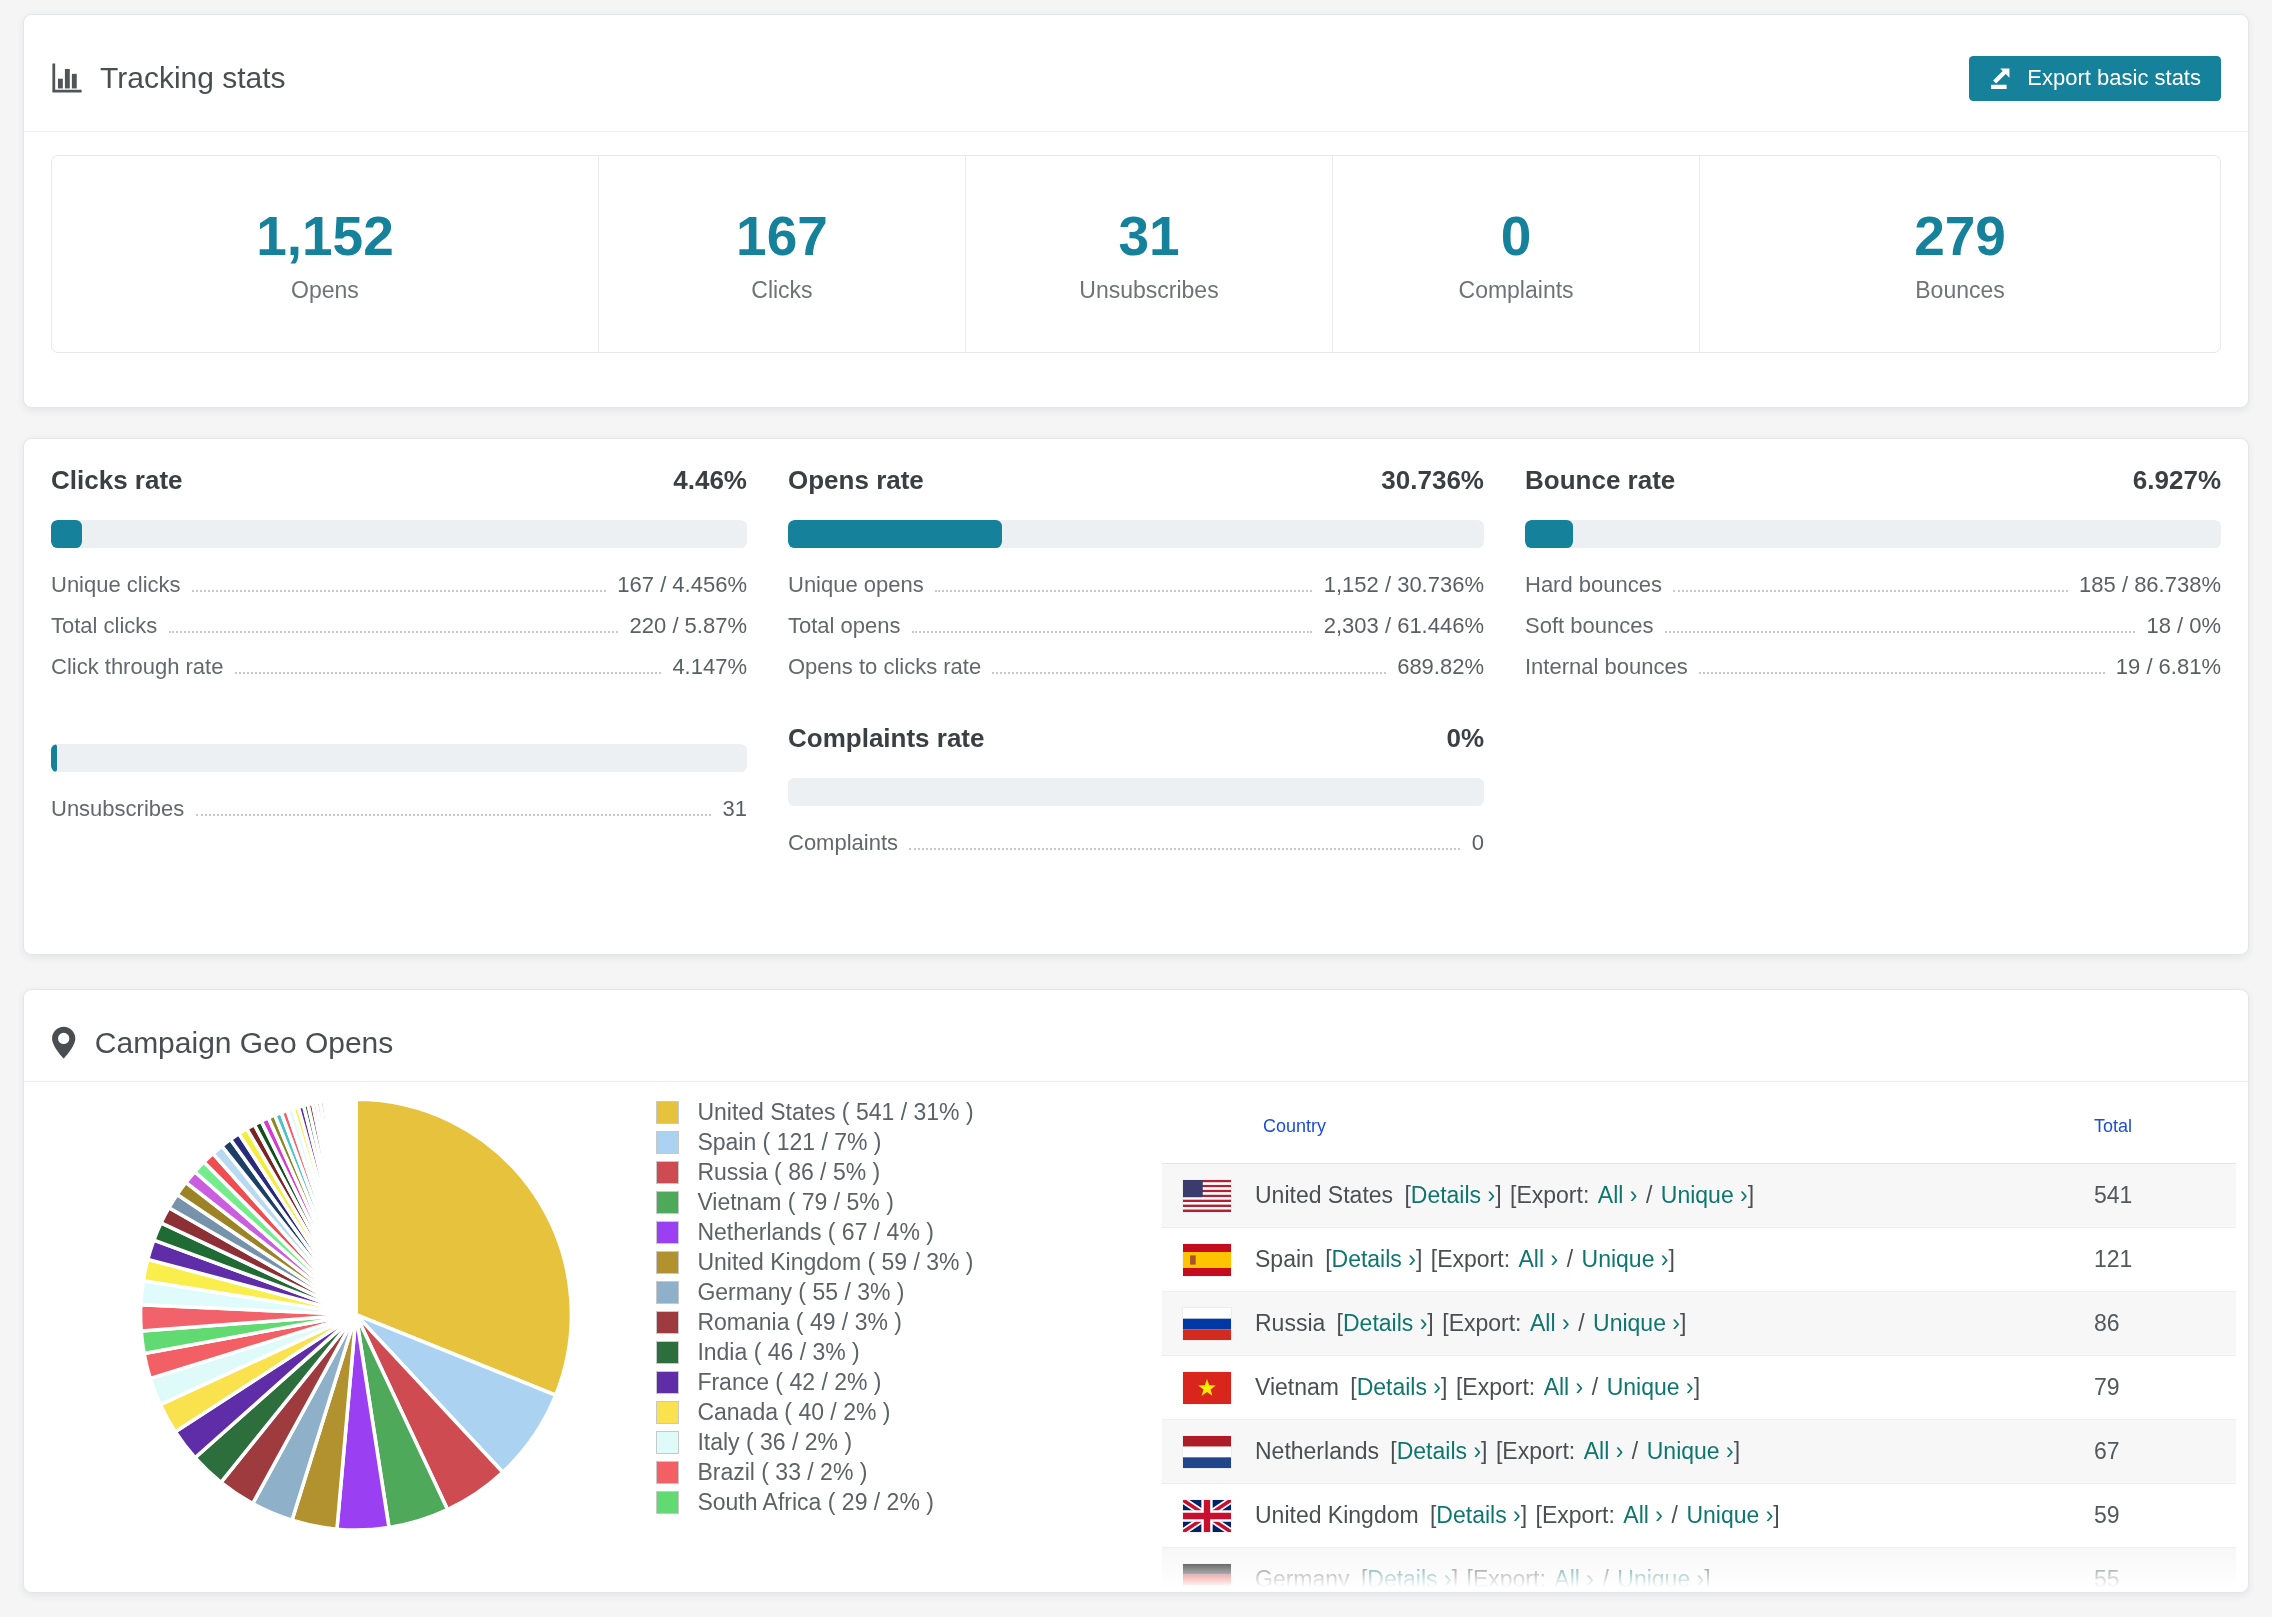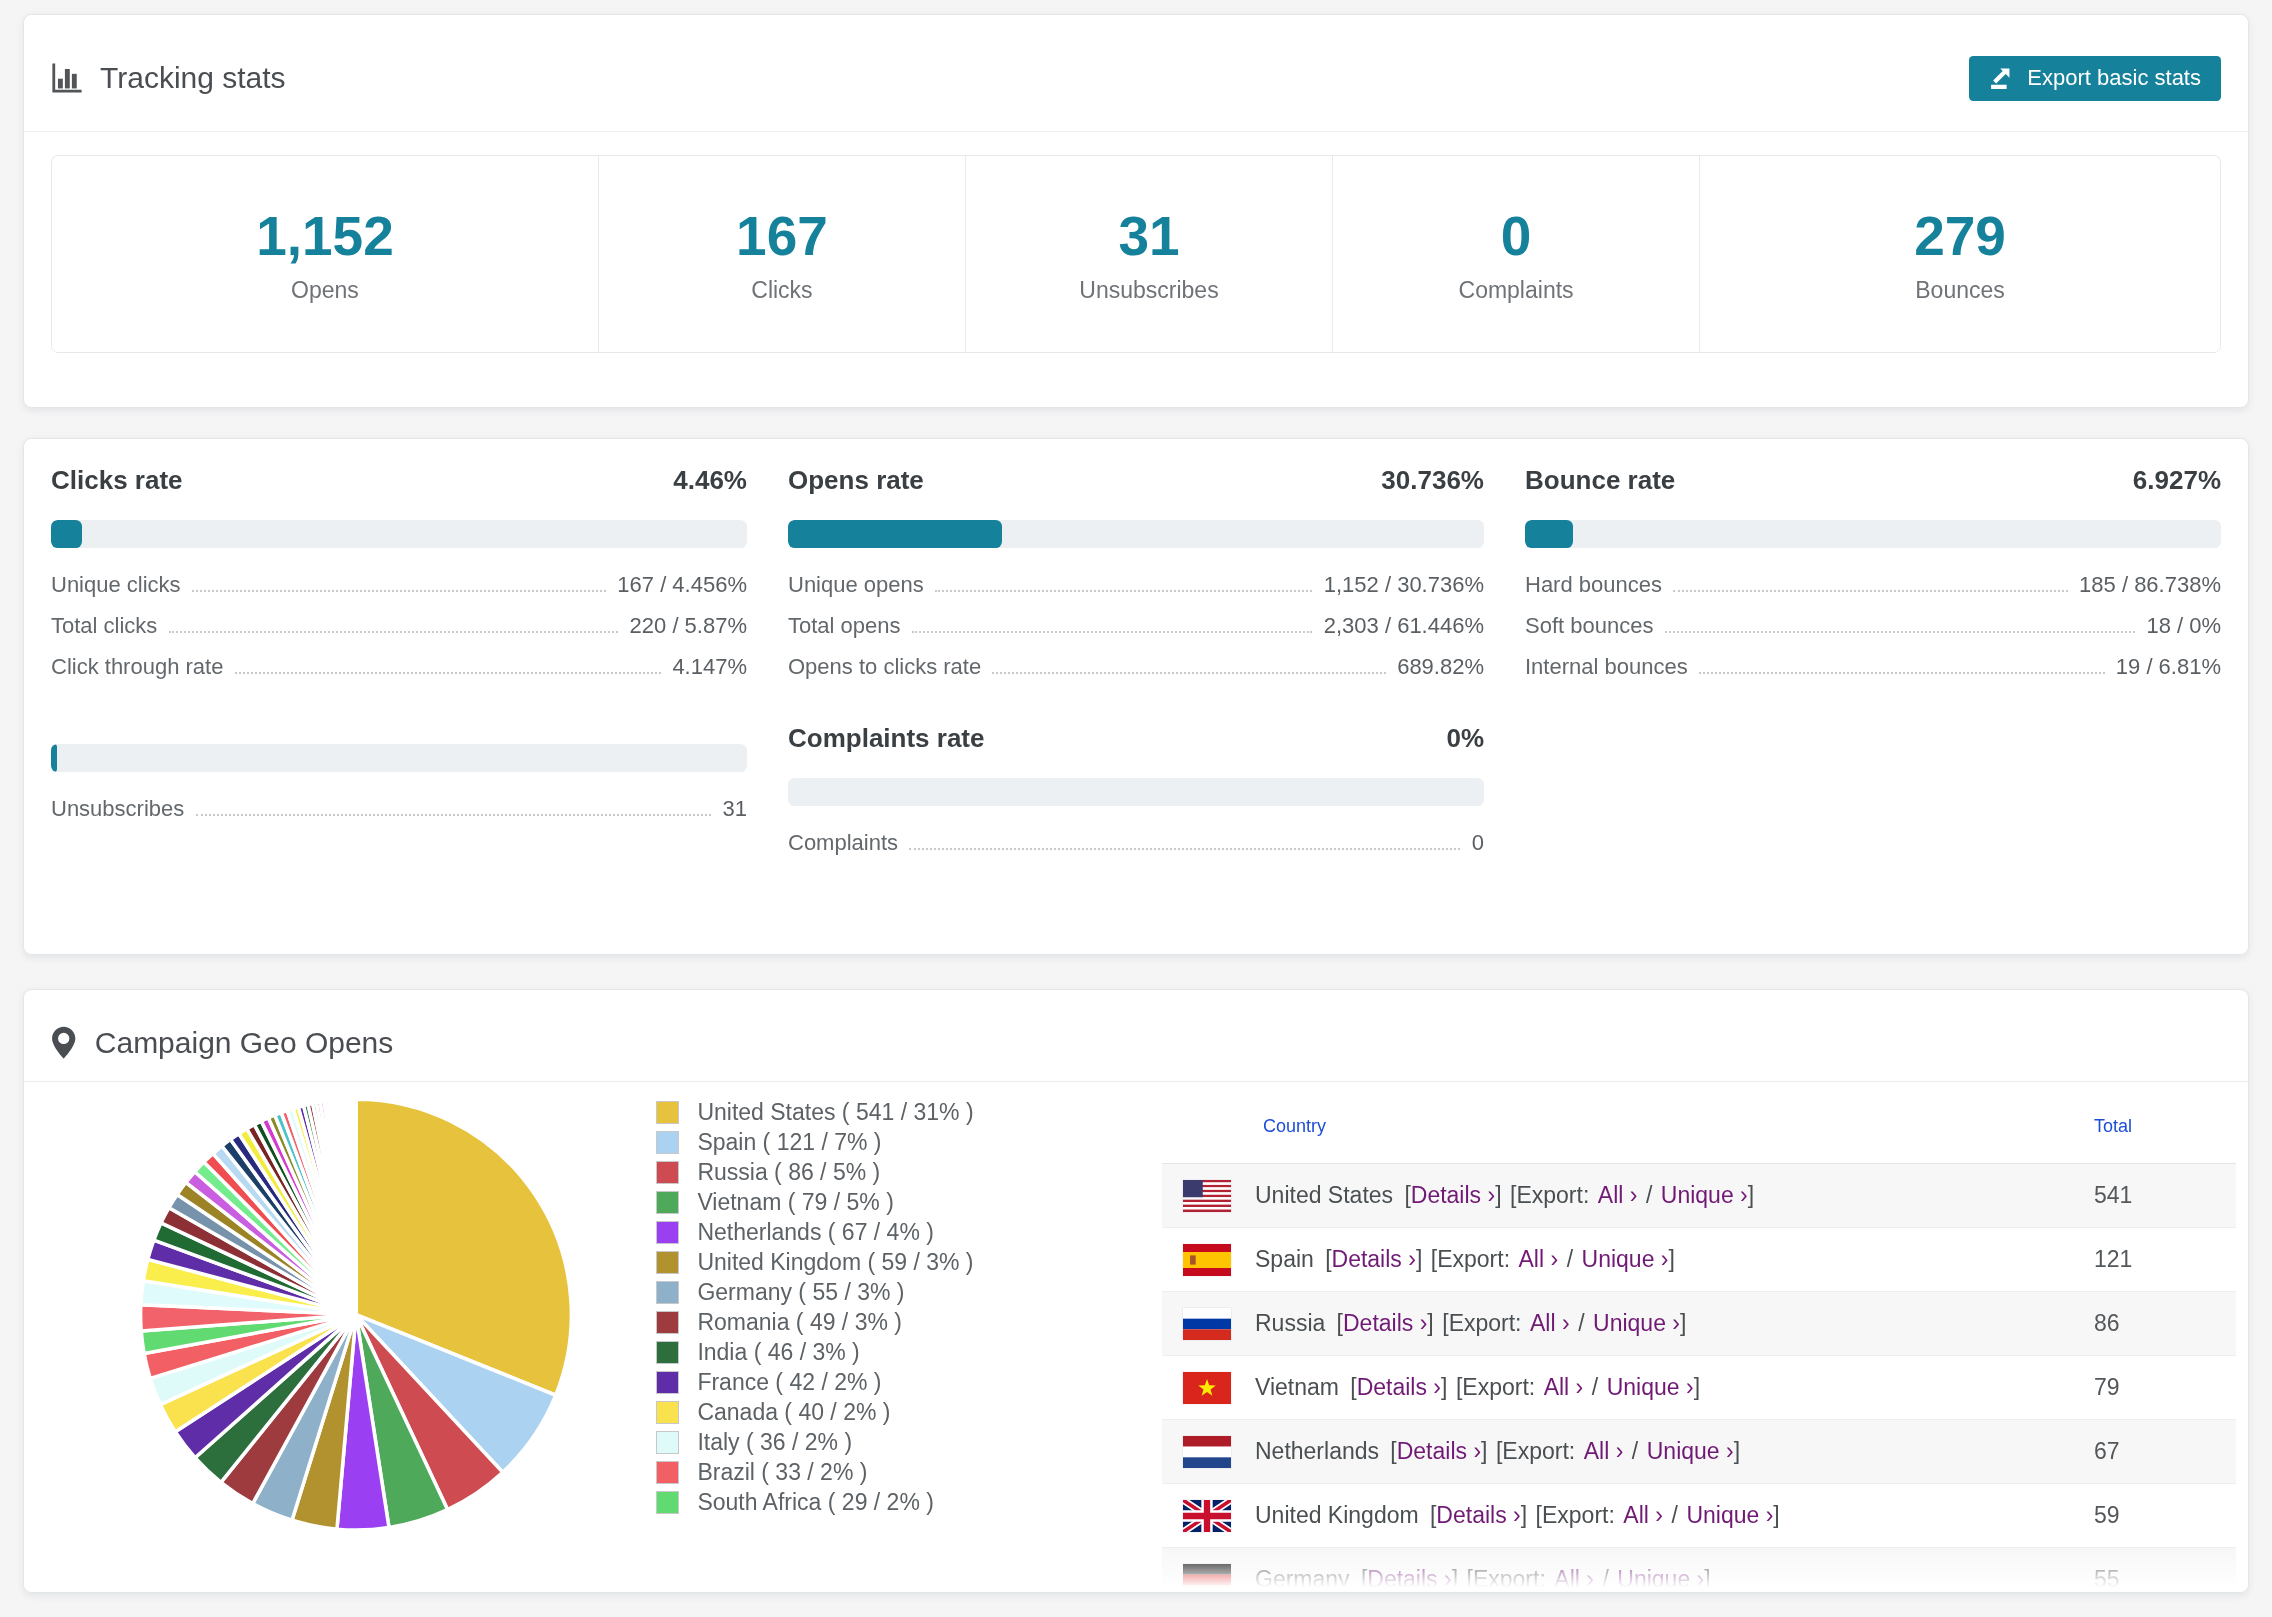--- a/index.html
+++ b/index.html
@@ -85,21 +85,21 @@
   .geo-row{
     position:relative;height:64px;display:flex;align-items:center;
     padding-left:21px;font-size:23px;box-sizing:border-box;
     border-bottom:1.4px solid #eceeef;
   }
   .geo-row:nth-child(odd){background:#f7f7f8;}
   .flag{width:48px;height:32px;margin-right:24px;flex:none;display:inline-flex;box-shadow:0 0 0 0.7px rgba(0,0,0,.06);}
   .flag svg{width:48px;height:32px;display:block;}
   .cname{color:#4a4f52;margin-right:11.3px;}
   .dim{color:#4a4f52;}
-  .lnk{color:#701a75;text-decoration:none;cursor:pointer;}
+  .lnk{color:#0f766e;text-decoration:none;cursor:pointer;}
   .geo-total{position:absolute;left:932px;color:#54585b;}
   .gap{display:inline-block;width:8.5px;}
 </style>
 </head>
 <body>
 
 <section class="card" id="card-tracking">
   <div class="c1head">
     <div class="card-title">
       <svg width="32" height="32" viewBox="0 0 46 46">

